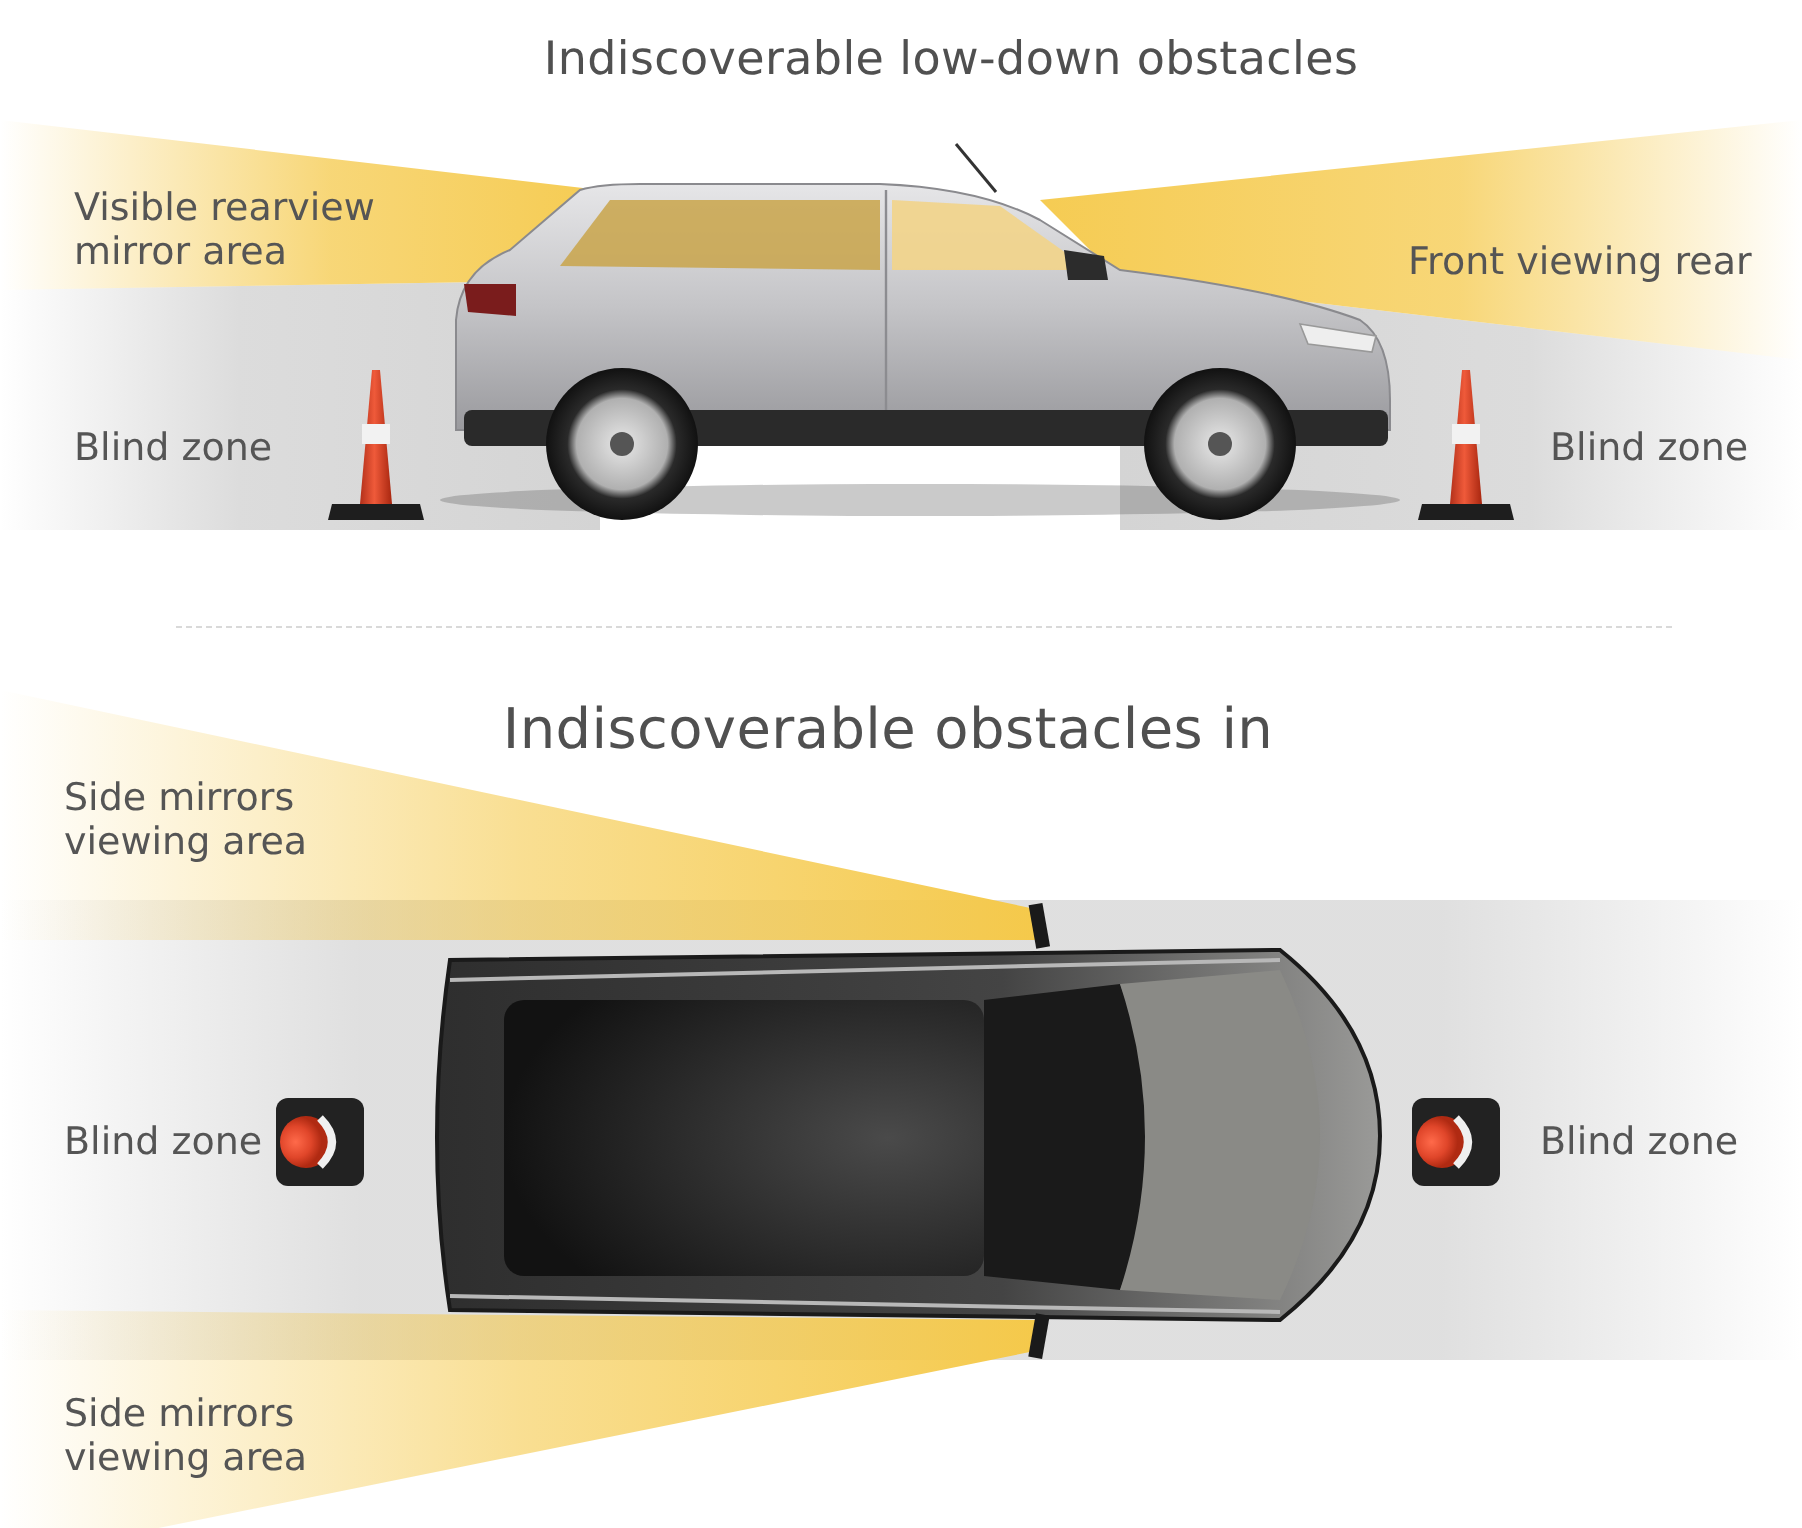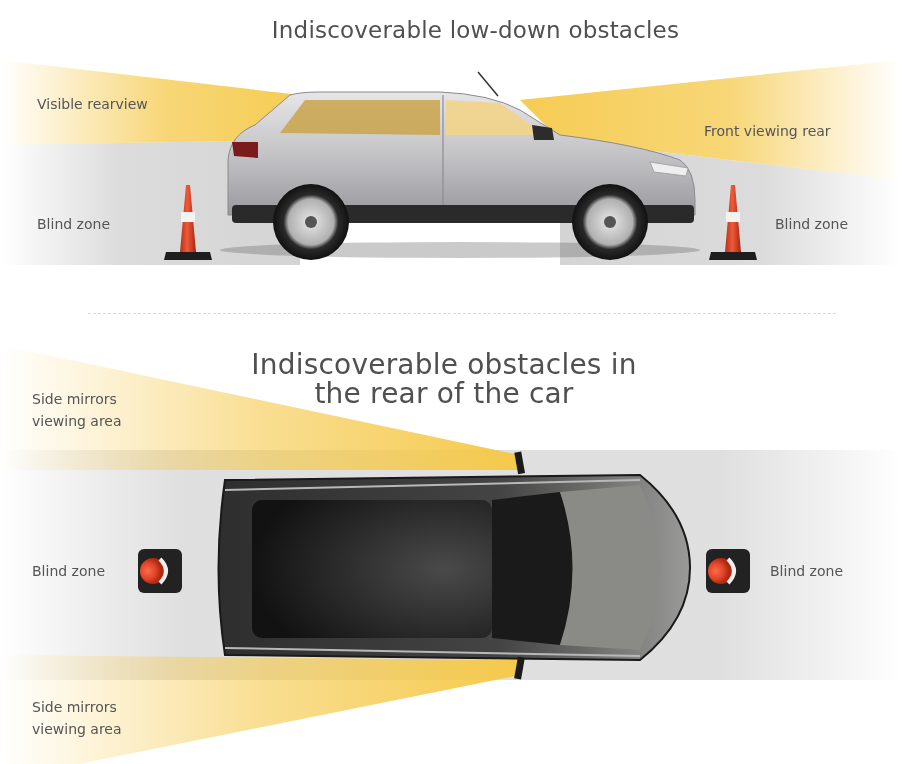--- a/index.html
+++ b/index.html
@@ -1,19 +1,19 @@
 <!DOCTYPE html>
 <html><head>
 <meta charset="utf-8">
 <style>
   html, body { margin: 0; padding: 0; background: #ffffff; }
   body { width: 901px; height: 764px; position: relative; overflow: hidden; font-family: "DejaVu Sans", sans-serif; color: #4a4a4a; }
   .abs { position: absolute; }
   .title { font-size: 23px; color: #505050; text-align: center; letter-spacing: 0.2px; }
-  .label { font-size: 14px; color: #555555; line-height: 22px; }
+  .label { font-size: 19px; color: #555555; line-height: 22px; }
   svg { position: absolute; left: 0; top: 0; }
   .divider { position: absolute; left: 88px; width: 748px; top: 313px; border-top: 1px dashed #d9d9d9; }
 </style>
 </head>
 <body>
 
 <div>
   <svg width="901" height="300">
     <defs>
       <linearGradient id="yl" x1="0" x2="1" y1="0" y2="0">
@@ -97,20 +97,21 @@
       <polygon points="725,252 741,252 735,185 731,185" fill="url(#cone)"></polygon>
       <rect x="726" y="212" width="14" height="10" fill="#f2f2f2"></rect>
       <polygon points="711,252 755,252 757,260 709,260" fill="#1e1e1e"></polygon>
     </g>
   </svg>
 
   <div class="abs title" style="left:0; width:951px; top:17px;">Indiscoverable low-down obstacles</div>
 
   <div class="abs label" style="left:37px; top:93px;">
     <div>Visible rearview</div>
+    <div>mirror area</div>
   </div>
   <div class="abs label" style="left:704px; top:120px;">Front viewing rear</div>
   <div class="abs label" style="left:37px; top:213px;">Blind zone</div>
   <div class="abs label" style="left:775px; top:213px;">Blind zone</div>
 </div>
 
 <div class="divider"></div>
 
 <div>
   <svg width="901" height="764" style="pointer-events:none;">
@@ -168,21 +169,20 @@
 
     <g>
       <rect x="706" y="549" width="44" height="44" rx="6" fill="#222"></rect>
       <circle cx="721" cy="571" r="13" fill="url(#conetop)"></circle>
       <path d="M728,559 Q740,571 728,583" stroke="#f0f0f0" stroke-width="4" fill="none"></path>
     </g>
   </svg>
 
   <div class="abs title" style="left:244px; width:400px; top:350px; line-height:29px; font-size:28px;">
     <div>Indiscoverable obstacles in</div>
-    <div>the rear of the car</div>
   </div>
 
   <div class="abs label" style="left:32px; top:388px;">
     <div>Side mirrors</div>
     <div>viewing area</div>
   </div>
   <div class="abs label" style="left:32px; top:560px;">Blind zone</div>
   <div class="abs label" style="left:770px; top:560px;">Blind zone</div>
   <div class="abs label" style="left:32px; top:696px;">
     <div>Side mirrors</div>

